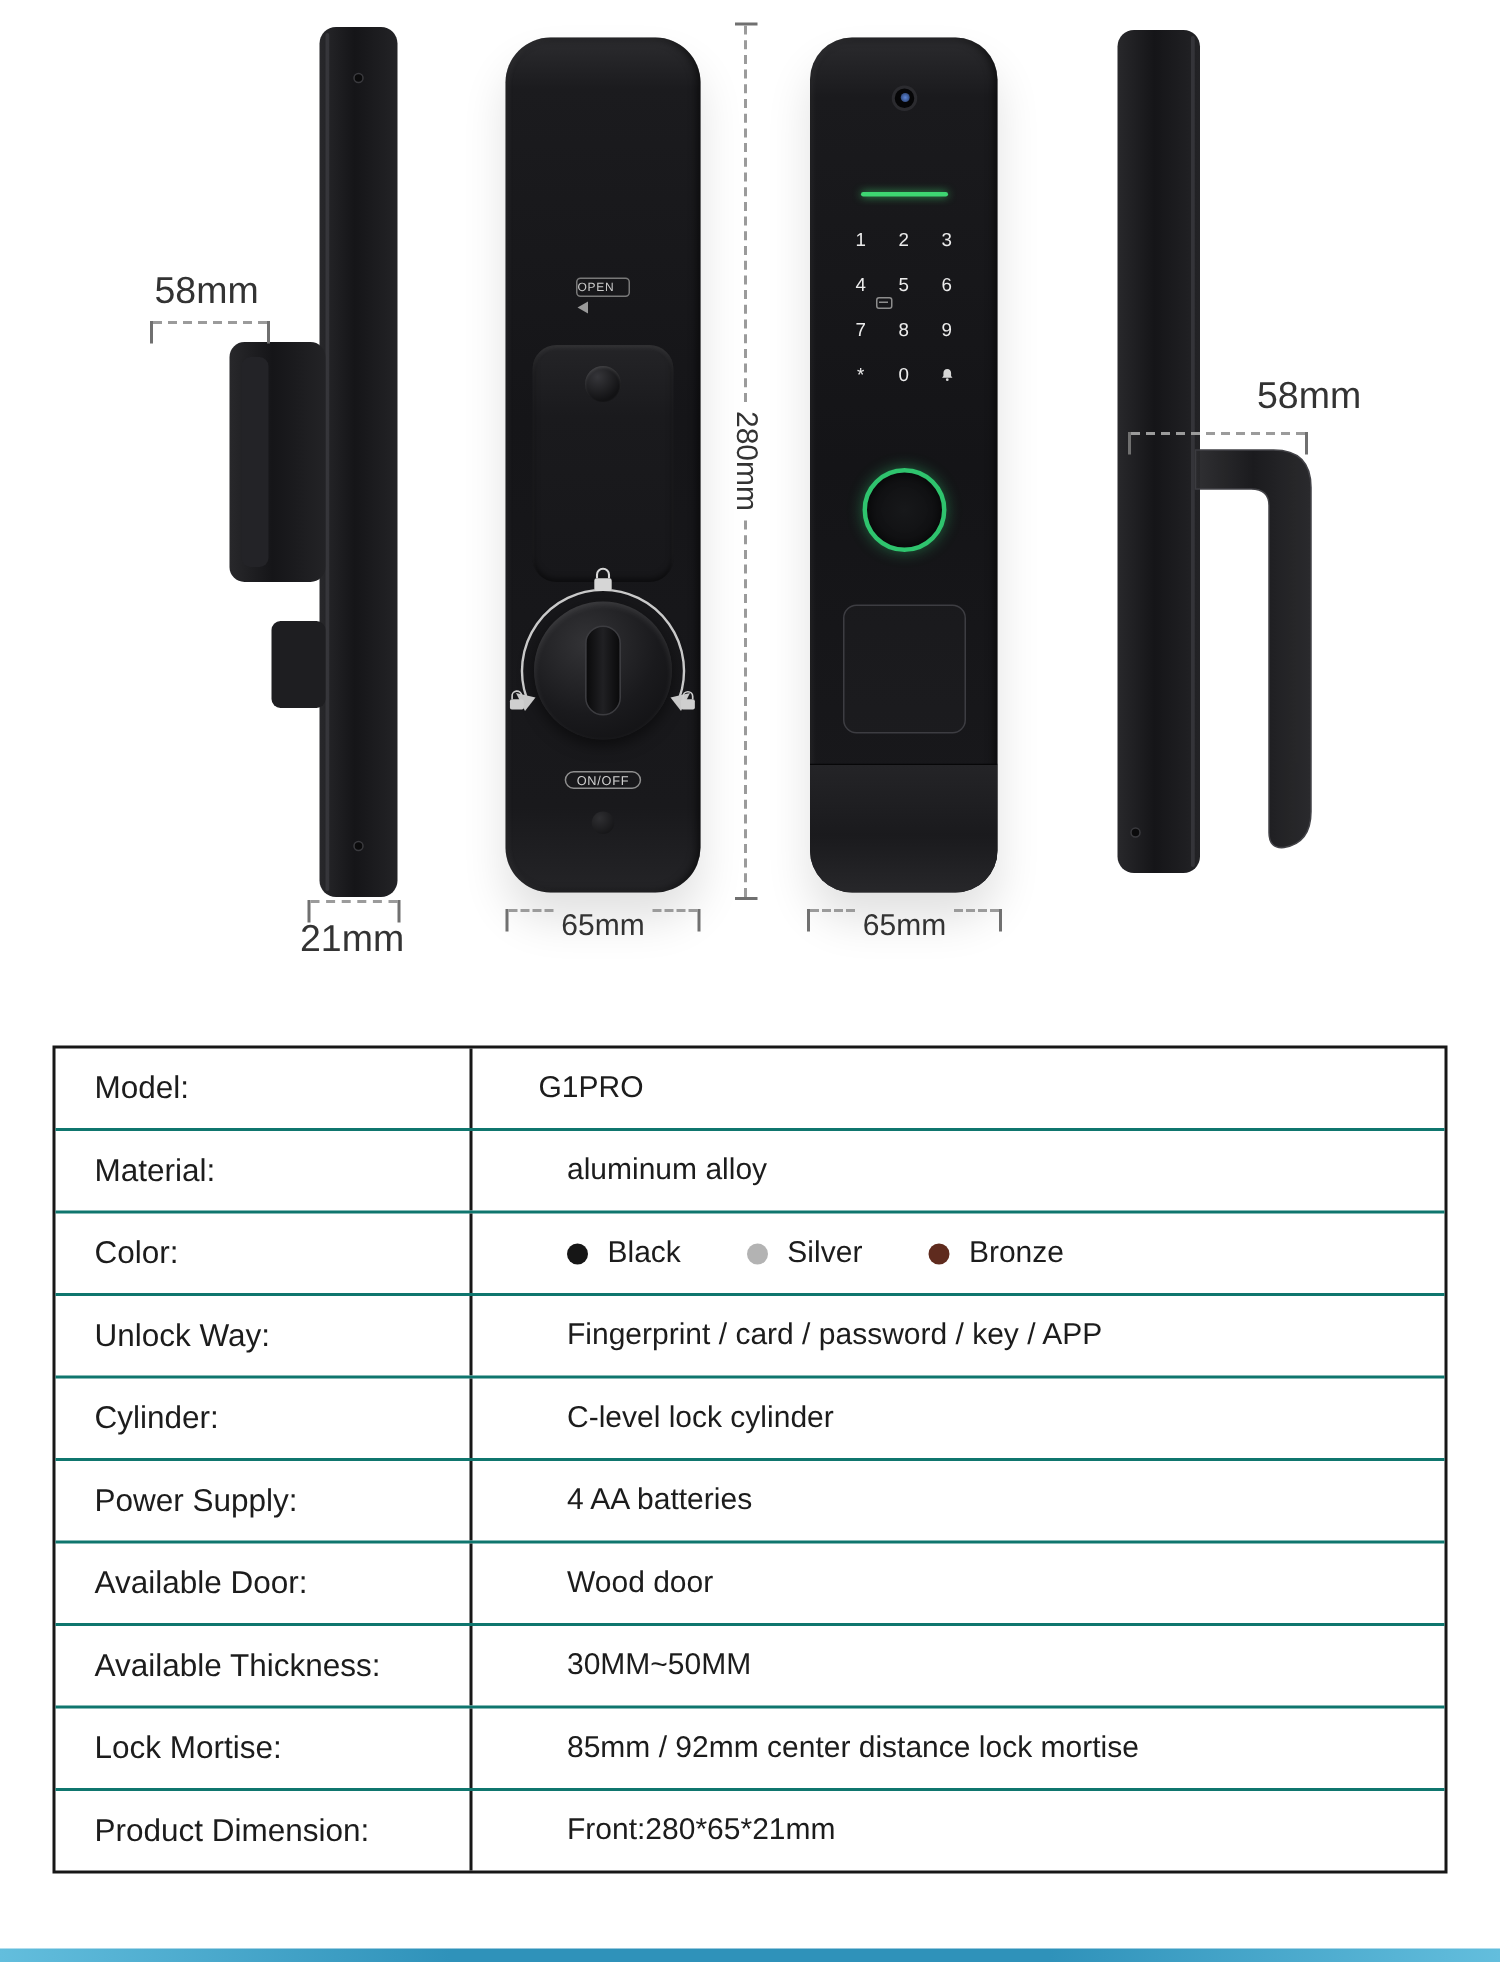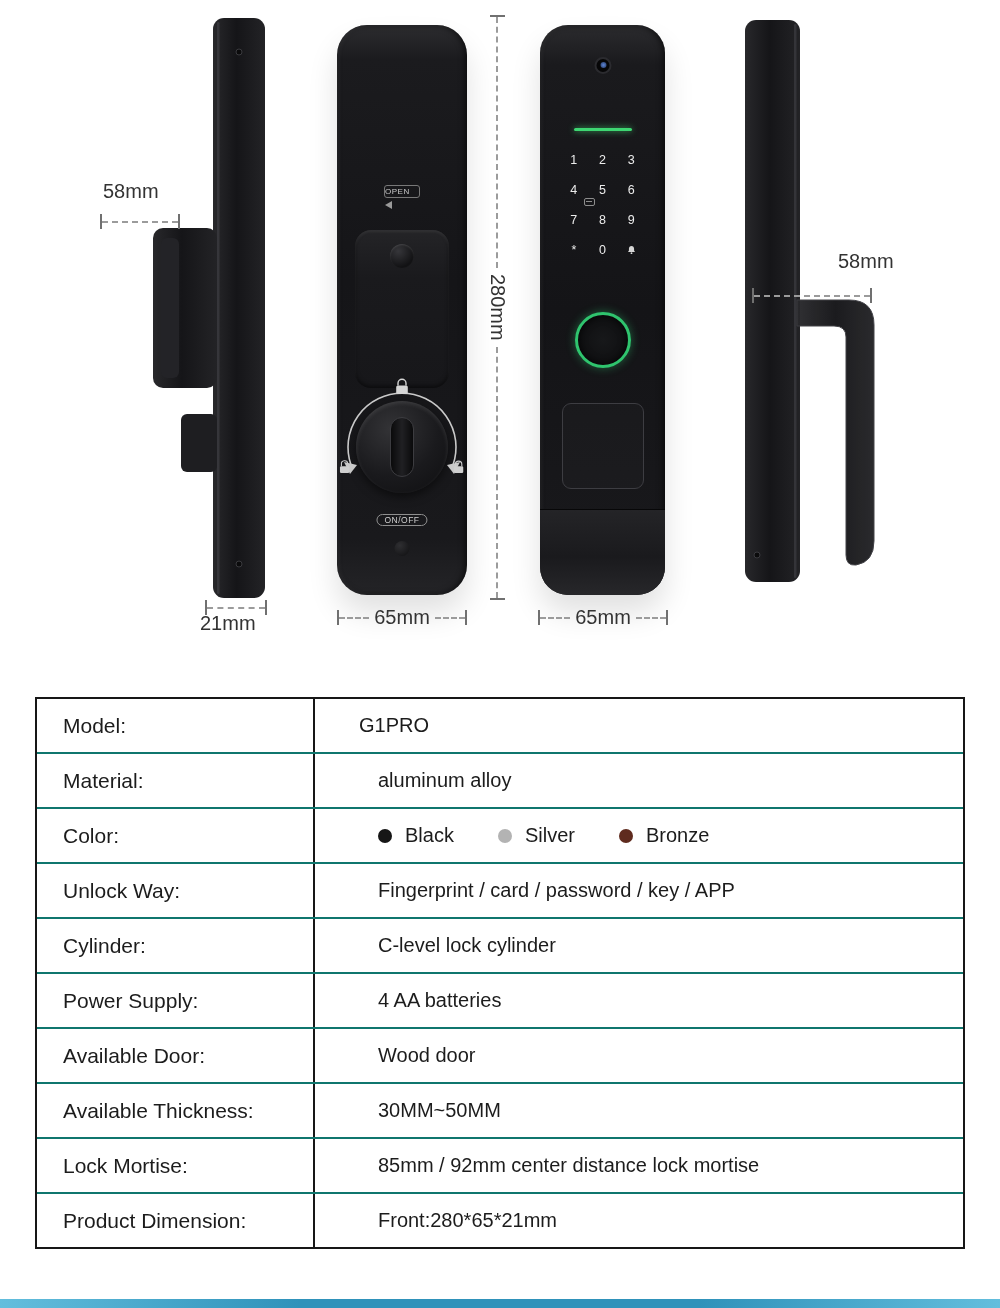--- a/index.html
+++ b/index.html
@@ -85,29 +85,29 @@
     border:1.5px solid #3d3d42; background:rgba(255,255,255,.02);
   }
   .front-cap {
     position:absolute; left:0; bottom:0; width:100%; height:86px;
     border-radius:0 0 28px 28px;
     background:linear-gradient(180deg,#242427,#1a1a1d 55%,#27272a);
     border-top:1px solid #070708;
   }
 
   
-  .dim-h { display:flex; align-items:center; }
+  .dim-h { display:flex; }
   .dim-h .tick { width:2px; height:15px; background:#707070; }
   .dim-h .line { flex:1; height:0; border-top:2px dashed #9b9b9b; }
   .dim-h .txt { padding:0 5px; font-size:20px; color:#333; white-space:nowrap; }
   .dim-v { display:flex; flex-direction:column; align-items:center; }
   .dim-v .tick { height:2px; width:15px; background:#707070; }
   .dim-v .line { flex:1; width:0; border-left:2px dashed #9b9b9b; }
   .dim-v .txt { writing-mode:vertical-rl; font-size:20px; color:#333; padding:6px 0; }
-  .dim-label { font-size:20px; color:#333; white-space:nowrap; }
+  .dim-label { font-size:25px; color:#333; white-space:nowrap; }
 
   
   .spec-table {
     position:absolute; left:35px; top:697px; width:930px; height:552px;
     border:2px solid #171717; display:flex; flex-direction:column; background:#fff;
   }
   .spec-row { flex:1; display:flex; }
   .spec-row + .spec-row { border-top:2px solid #0f766e;gap:19px; }
   .cell { display:flex; align-items:center; }
   .cell.label { width:278px; border-right:2px solid #171717; padding-left:26px; font-size:21px; color:#1c1c1c; }

